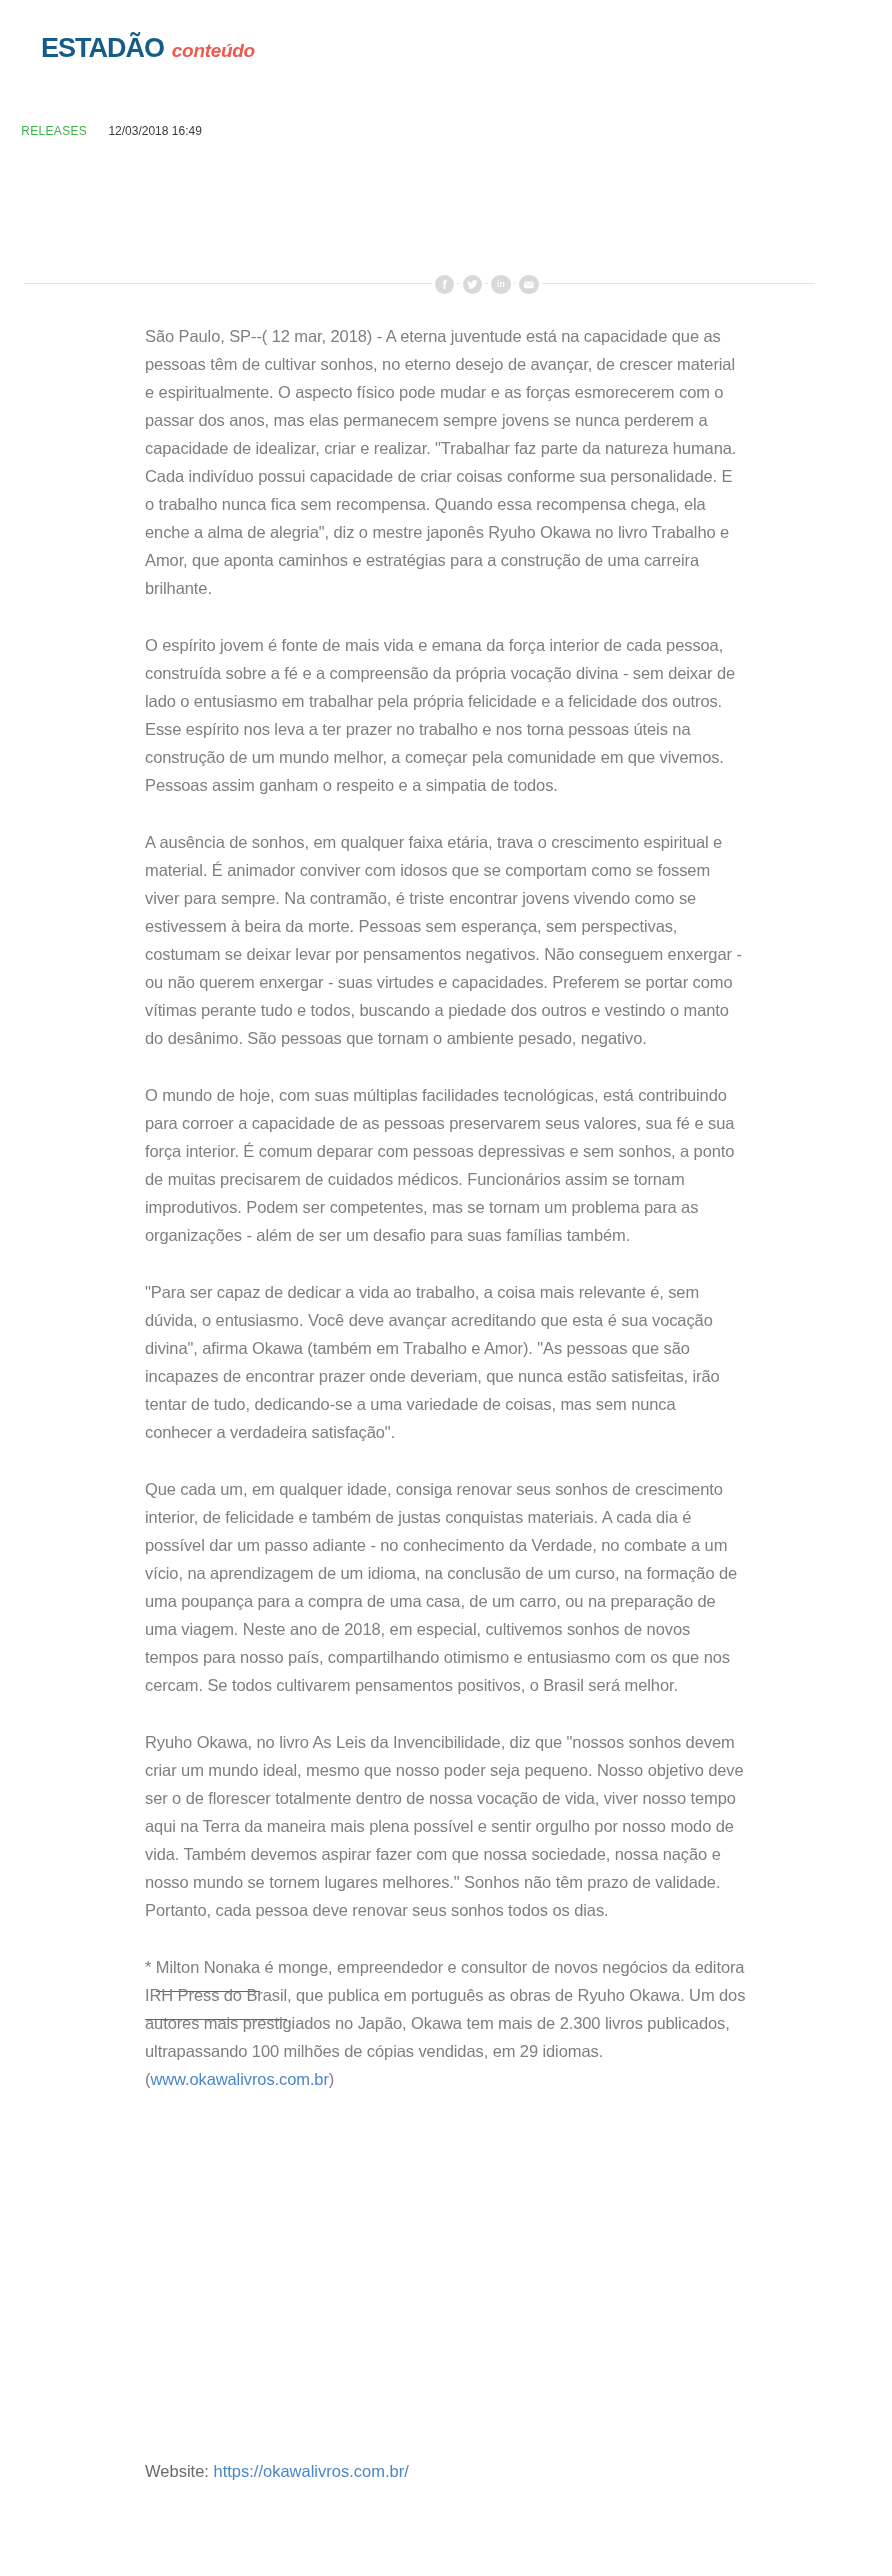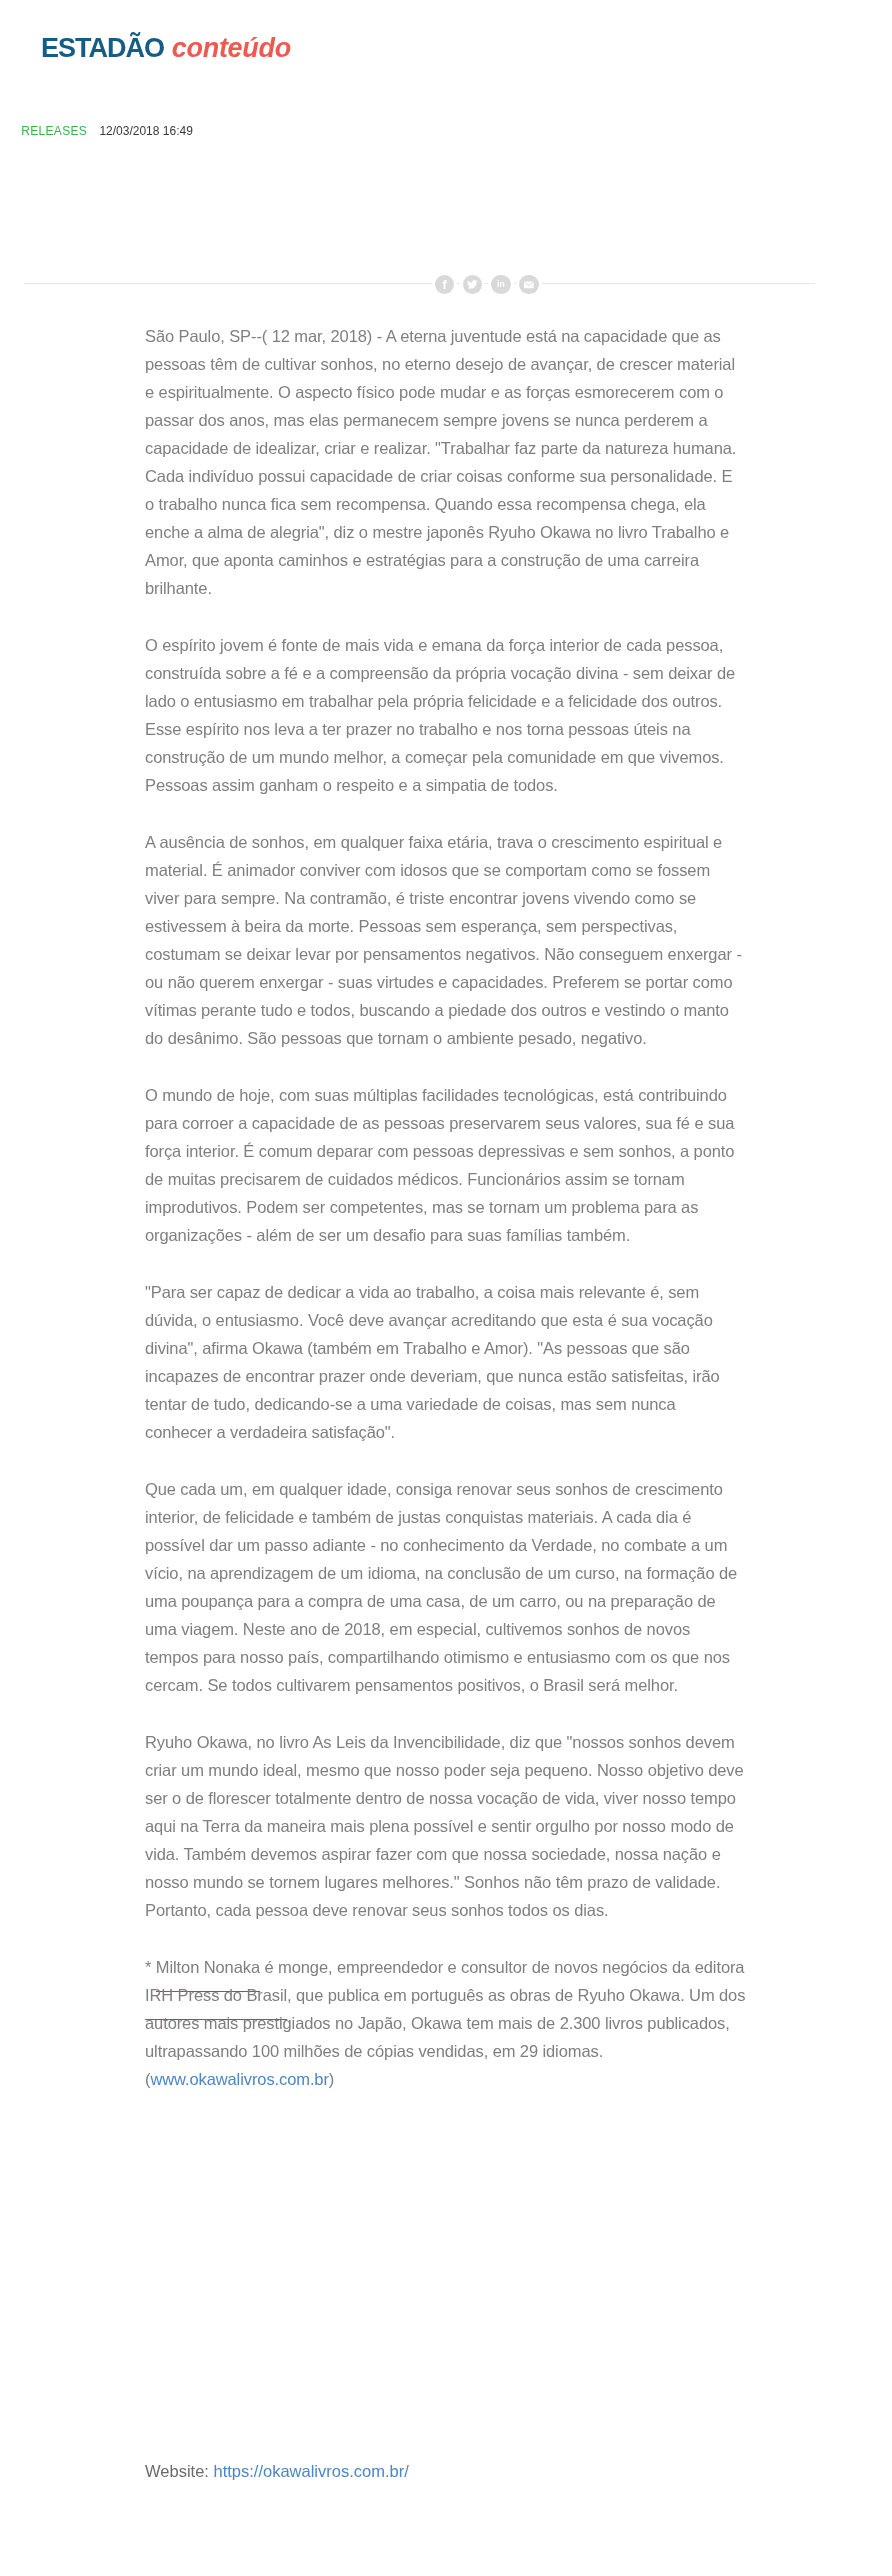--- a/index.html
+++ b/index.html
@@ -3,26 +3,26 @@
 <meta charset="utf-8">
 <style>
   * { box-sizing: border-box; }
   html, body { margin: 0; padding: 0; background: #ffffff; }
   body { width: 892px; font-family: "Liberation Sans", sans-serif; }
   .page { position: relative; width: 815px; height: 2576px; background: #ffffff; overflow: hidden; }
 
   
   .logo { position: absolute; top: 33px; left: 41px; display: flex; align-items: baseline; white-space: nowrap; }
   .logo-primary { color: #155d86; font-weight: bold; font-size: 27px; letter-spacing: -1px; }
-  .logo-secondary { color: #ed5a4f; font-weight: bold; font-style: italic; font-size: 27px; margin-left: 7.8px; letter-spacing: -0.3px; }
+  .logo-secondary { color: #ed5a4f; font-weight: bold; font-style: italic; font-size: 19px; margin-left: 7.8px; letter-spacing: -0.3px; }
 
   
   .meta { position: absolute; top: 124px; left: 21.3px; font-size: 12px; white-space: nowrap; }
   .meta-category { color: #3cb24a; letter-spacing: 0.3px; text-align: right; }
-  .meta-datetime { color: #3a3a3a; margin-left: 9px; }
+  .meta-datetime { color: #3a3a3a; margin-left: 18px; }
 
   
   .title { position: absolute; top: 157px; left: 0; width: 892px; text-align: center; color: #3d3d3d; }
   .title-line { font-size: 30px; line-height: 47px; white-space: nowrap; transform: scaleX(0.86); transform-origin: 50% 50%; letter-spacing: 0.5px; font-weight: 400; }
 
   
   .share-bar { position: absolute; top: 265px; left: 0; width: 892px; height: 39px; }
   .share-line { position: absolute; top: 18.4px; left: 24px; right: 24px; height: 1px; background: #e5e5e5; }
   .share-icons { position: absolute; top: 9.7px; left: 435px; display: flex; gap: 8.7px; }
   .share-btn { width: 19.4px; height: 19.4px; border-radius: 50%; background: #d9d9d9; box-shadow: 0 0 0 2.9px #ffffff; display: flex; align-items: center; justify-content: center; color: #ffffff; cursor: pointer; }

